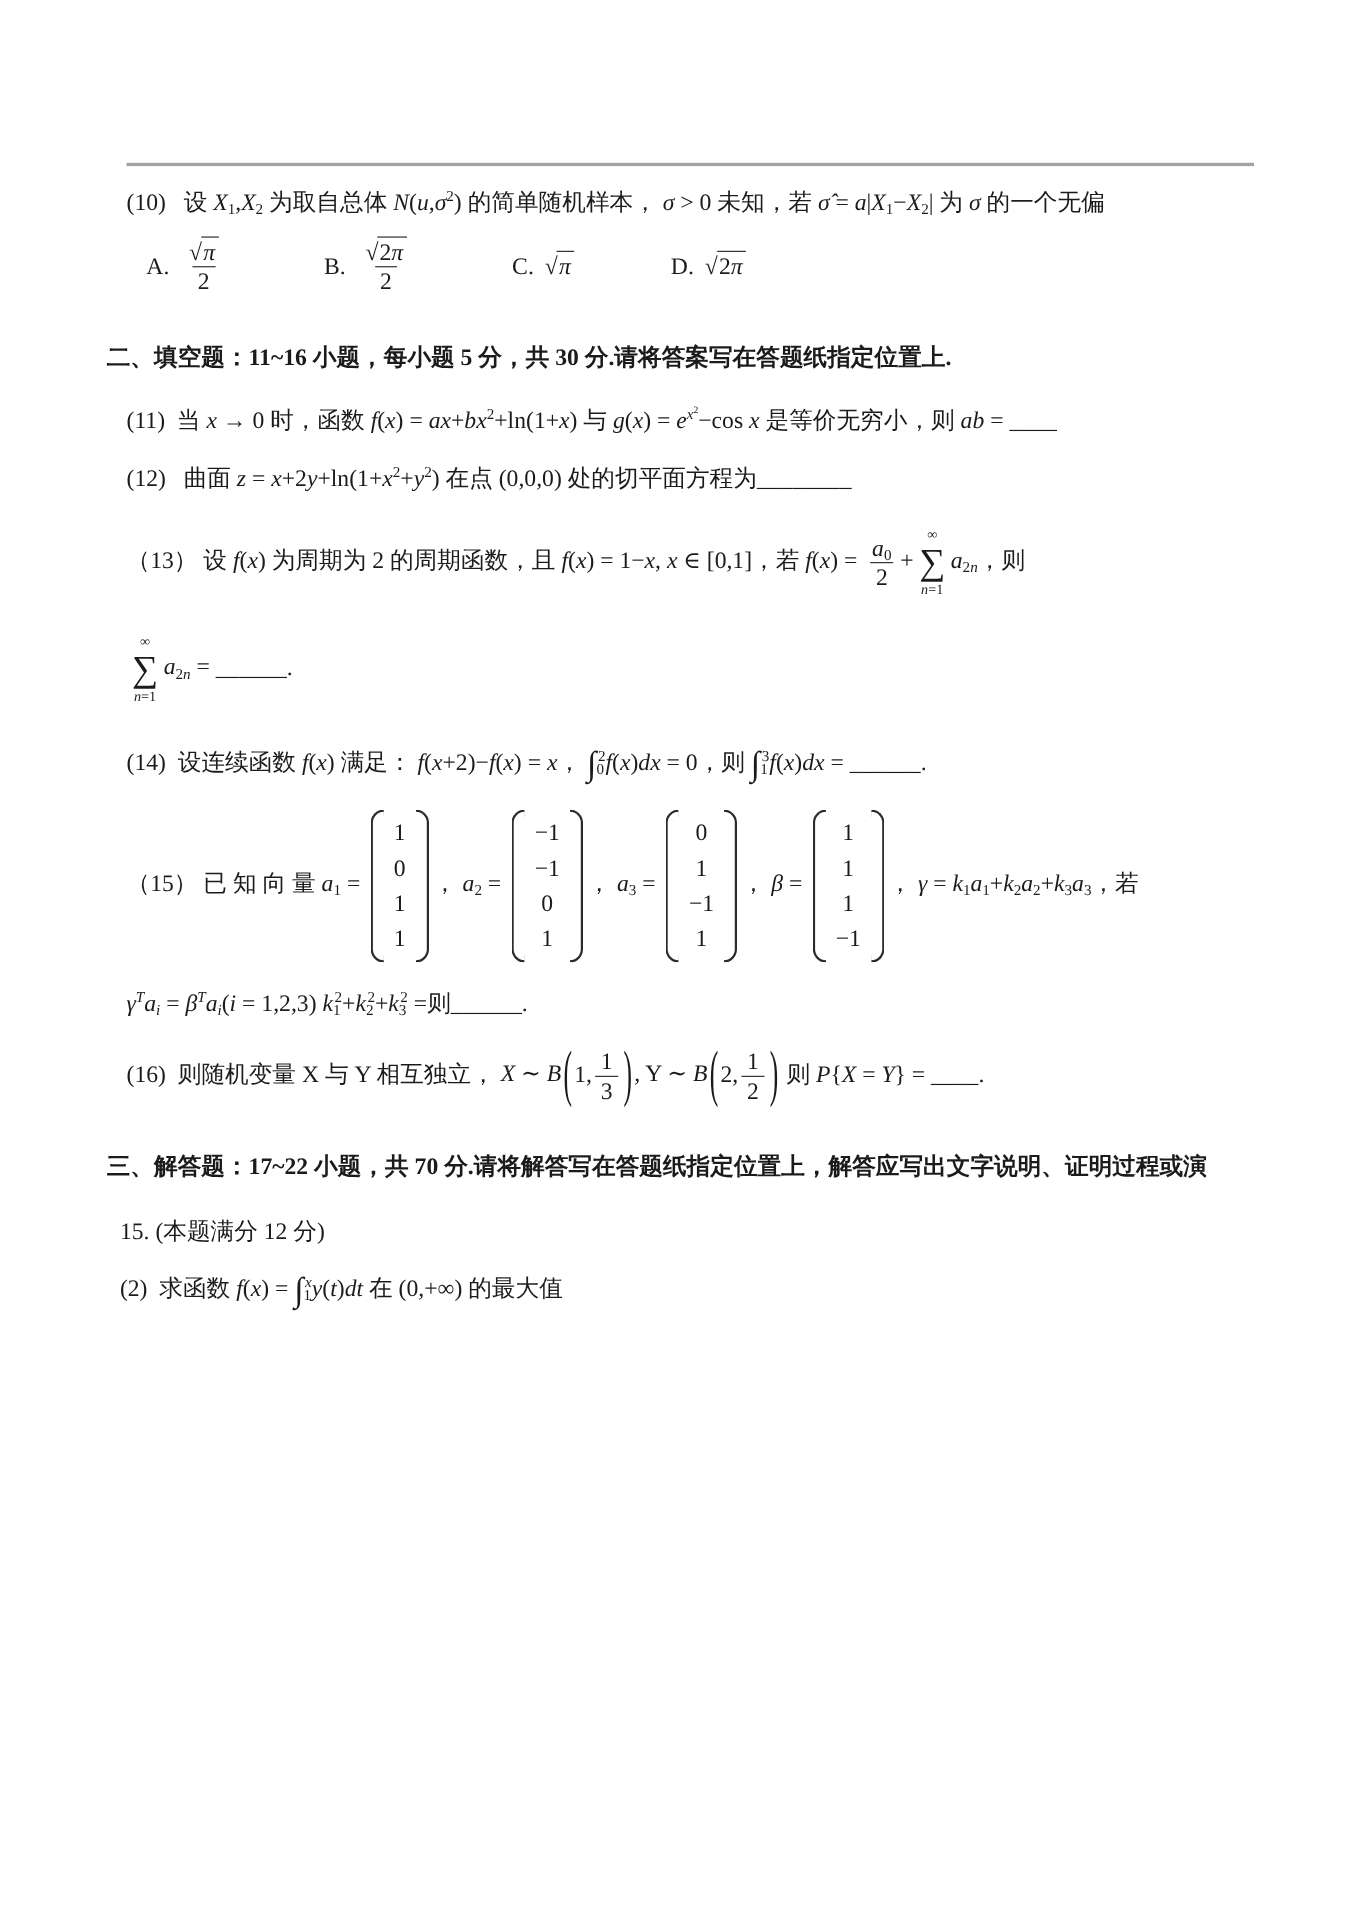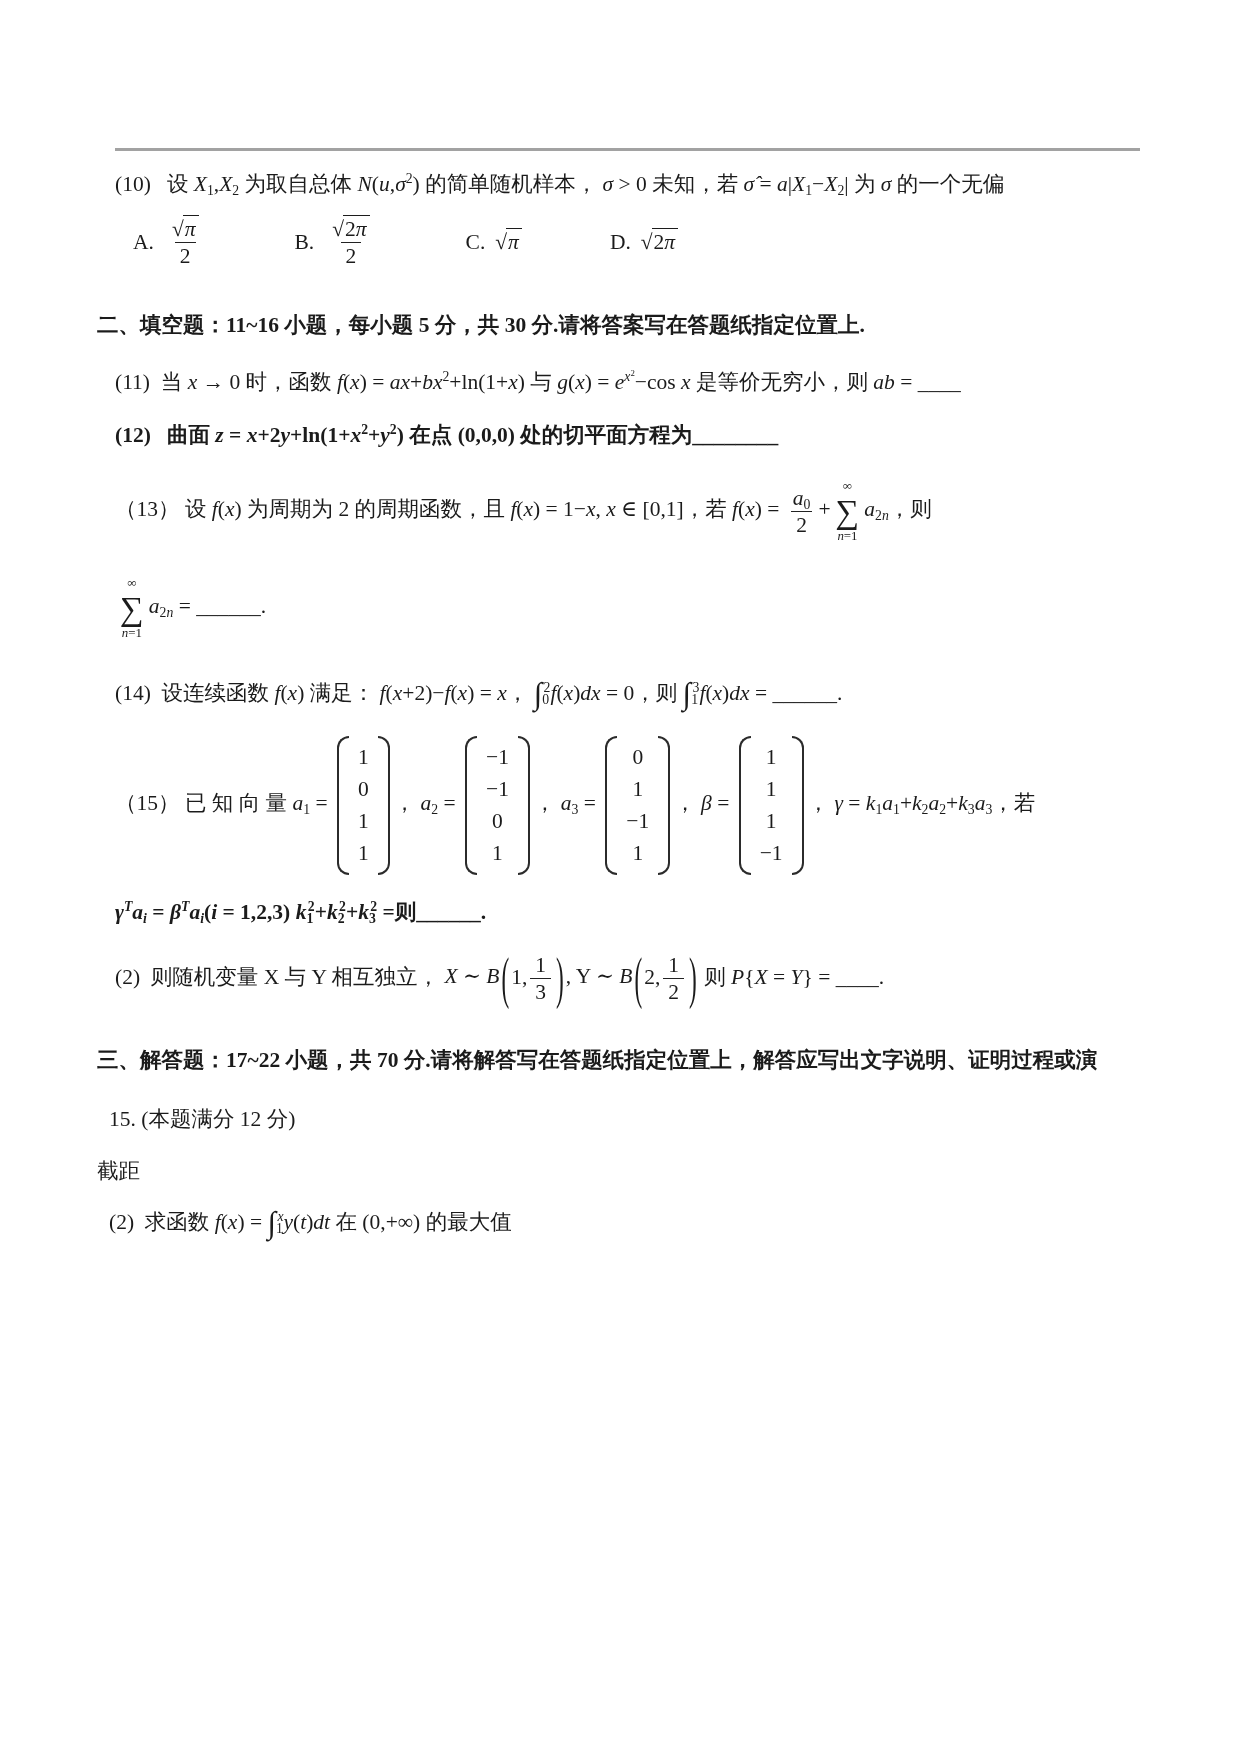--- a/index.html
+++ b/index.html
@@ -11,21 +11,21 @@
   .page{box-sizing:border-box;width:1240px;padding:0 100px 0 115px;margin-top:28px;}
   .rule{border:none;border-top:3px solid #a2a2a2;height:0;}
   .line{font-size:21.5px;line-height:1.45;white-space:pre;}
   .bold{font-weight:bold;}
   .outdent{margin-left:-18px;}
   .outdent-sm{margin-left:-6px;}
   .mt148{margin-top:148px;}
   .mt16{margin-top:16px;}
   .mt18{margin-top:18px;}
   .mt20{margin-top:20px;}
-  .mt22{margin-top:22px;font-weight:bold;}
+  .mt22{margin-top:22px;}
   .mt24{margin-top:24px;}
   .mt26{margin-top:26px;}
   .mt28{margin-top:28px;}
   .mt32{margin-top:32px;}
   .mt38{margin-top:38px;}
   .mt40{margin-top:40px;}
   .t{font-style:normal;}
   .m i{font-style:italic;}
   .rm{font-style:normal;}
   sub,sup{font-size:0.64em;line-height:0;}
@@ -70,25 +70,24 @@
       <div class="line mt26"><span class="t">(11)  当 </span><span class="m"><i>x</i> → 0</span><span class="t"> 时，函数 </span><span class="m"><i>f</i>(<i>x</i>) = <i>ax</i>+<i>bx</i><sup>2</sup>+<span class="rm">ln</span>(1+<i>x</i>)</span><span class="t"> 与 </span><span class="m"><i>g</i>(<i>x</i>) = <i>e</i><sup><i>x</i><sup>2</sup></sup>−<span class="rm">cos</span> <i>x</i></span><span class="t"> 是等价无穷小，则 </span><span class="m"><i>ab</i> =</span><span class="t"> ____</span></div>
       <div class="line mt22"><span class="t">(12)   曲面 </span><span class="m"><i>z</i> = <i>x</i>+2<i>y</i>+<span class="rm">ln</span>(1+<i>x</i><sup>2</sup>+<i>y</i><sup>2</sup>)</span><span class="t"> 在点 </span><span class="m">(0,0,0)</span><span class="t"> 处的切平面方程为________</span></div>
       <div class="line mt28"><span class="t">（13） 设 </span><span class="m"><i>f</i>(<i>x</i>)</span><span class="t"> 为周期为 2 的周期函数，且 </span><span class="m"><i>f</i>(<i>x</i>) = 1−<i>x</i>, <i>x</i> ∈ [0,1]</span><span class="t">，若 </span><span class="m"><i>f</i>(<i>x</i>) = <span class="frac">
             <span class="fr-n"><i>a</i><sub>0</sub></span>
             <span class="fr-d">2</span>
           </span>+<span class="sum"><span class="sum-t">∞</span><span class="sum-s">∑</span><span class="sum-b"><i>n</i>=1</span></span><i>a</i><sub>2<i>n</i></sub></span><span class="t">，则</span></div>
       <div class="line mt32"><span class="m"><span class="sum"><span class="sum-t">∞</span><span class="sum-s">∑</span><span class="sum-b"><i>n</i>=1</span></span><i>a</i><sub>2<i>n</i></sub> =</span><span class="t"> ______.</span></div>
       <div class="line mt38"><span class="t">(14)  设连续函数 </span><span class="m"><i>f</i>(<i>x</i>)</span><span class="t"> 满足： </span><span class="m"><i>f</i>(<i>x</i>+2)−<i>f</i>(<i>x</i>) = <i>x</i></span><span class="t">， </span><span class="m"><span class="int">∫</span><sub>0</sub><sup>2</sup><i>f</i>(<i>x</i>)<i>dx</i> = 0</span><span class="t">，则 </span><span class="m"><span class="int">∫</span><sub>1</sub><sup>3</sup><i>f</i>(<i>x</i>)<i>dx</i> =</span><span class="t"> ______.</span></div>
       <div class="line mt26"><span class="t">（15） 已 知 向 量 </span><span class="m"><i>a</i><sub>1</sub> = <span class="vec"><span class="vp vp-l"></span><span class="vc"><span>1</span><span>0</span><span>1</span><span>1</span></span><span class="vp vp-r"></span></span></span><span class="t">， </span><span class="m"><i>a</i><sub>2</sub> = <span class="vec"><span class="vp vp-l"></span><span class="vc"><span>−1</span><span>−1</span><span>0</span><span>1</span></span><span class="vp vp-r"></span></span></span><span class="t">， </span><span class="m"><i>a</i><sub>3</sub> = <span class="vec"><span class="vp vp-l"></span><span class="vc"><span>0</span><span>1</span><span>−1</span><span>1</span></span><span class="vp vp-r"></span></span></span><span class="t">， </span><span class="m"><i>β</i> = <span class="vec"><span class="vp vp-l"></span><span class="vc"><span>1</span><span>1</span><span>1</span><span>−1</span></span><span class="vp vp-r"></span></span></span><span class="t">， </span><span class="m"><i>γ</i> = <i>k</i><sub>1</sub><i>a</i><sub>1</sub>+<i>k</i><sub>2</sub><i>a</i><sub>2</sub>+<i>k</i><sub>3</sub><i>a</i><sub>3</sub></span><span class="t">，若</span></div>
       <div class="line mt22"><span class="m"><i>γ</i><sup><i>T</i></sup><i>a</i><sub><i>i</i></sub> = <i>β</i><sup><i>T</i></sup><i>a</i><sub><i>i</i></sub>(<i>i</i> = 1,2,3) <i>k</i><sub>1</sub><sup>2</sup>+<i>k</i><sub>2</sub><sup>2</sup>+<i>k</i><sub>3</sub><sup>2</sup> =</span><span class="t">则______.</span></div>
-      <div class="line mt24"><span class="t">(2)  则随机变量 X 与 Y 相互独立， </span><span class="m"><i>X</i> ∼ <i>B</i><span class="sp"><span class="sp-p">(</span><span>1,<span class="frac">
+      <div class="line mt24"><span class="t">(16)  则随机变量 X 与 Y 相互独立， </span><span class="m"><i>X</i> ∼ <i>B</i><span class="sp"><span class="sp-p">(</span><span>1,<span class="frac">
                 <span class="fr-n">1</span>
                 <span class="fr-d">3</span>
               </span></span><span class="sp-p">)</span></span>, <span class="rm">Y</span> ∼ <i>B</i><span class="sp"><span class="sp-p">(</span><span>2,<span class="frac">
                 <span class="fr-n">1</span>
                 <span class="fr-d">2</span>
               </span></span><span class="sp-p">)</span></span></span><span class="t"> 则 </span><span class="m"><i>P</i>{<i>X</i> = <i>Y</i>} =</span><span class="t"> ____.</span></div>
       <div class="line mt40 bold outdent"><span class="t">三、解答题：17~22 小题，共 70 分.请将解答写在答题纸指定位置上，解答应写出文字说明、证明过程或演</span></div>
       <div class="line mt28 outdent-sm"><span class="t">15. (本题满分 12 分)</span></div>
-      <div class="line mt20 outdent"><span class="t">截距</span></div>
       <div class="line mt20 outdent-sm"><span class="t">(2)  求函数 </span><span class="m"><i>f</i>(<i>x</i>) = <span class="int">∫</span><sub>1</sub><sup><i>x</i></sup><i>y</i>(<i>t</i>)<i>dt</i></span><span class="t"> 在 </span><span class="m">(0,+∞)</span><span class="t"> 的最大值</span></div>
     </div>
 </div>
 
 </body></html>

